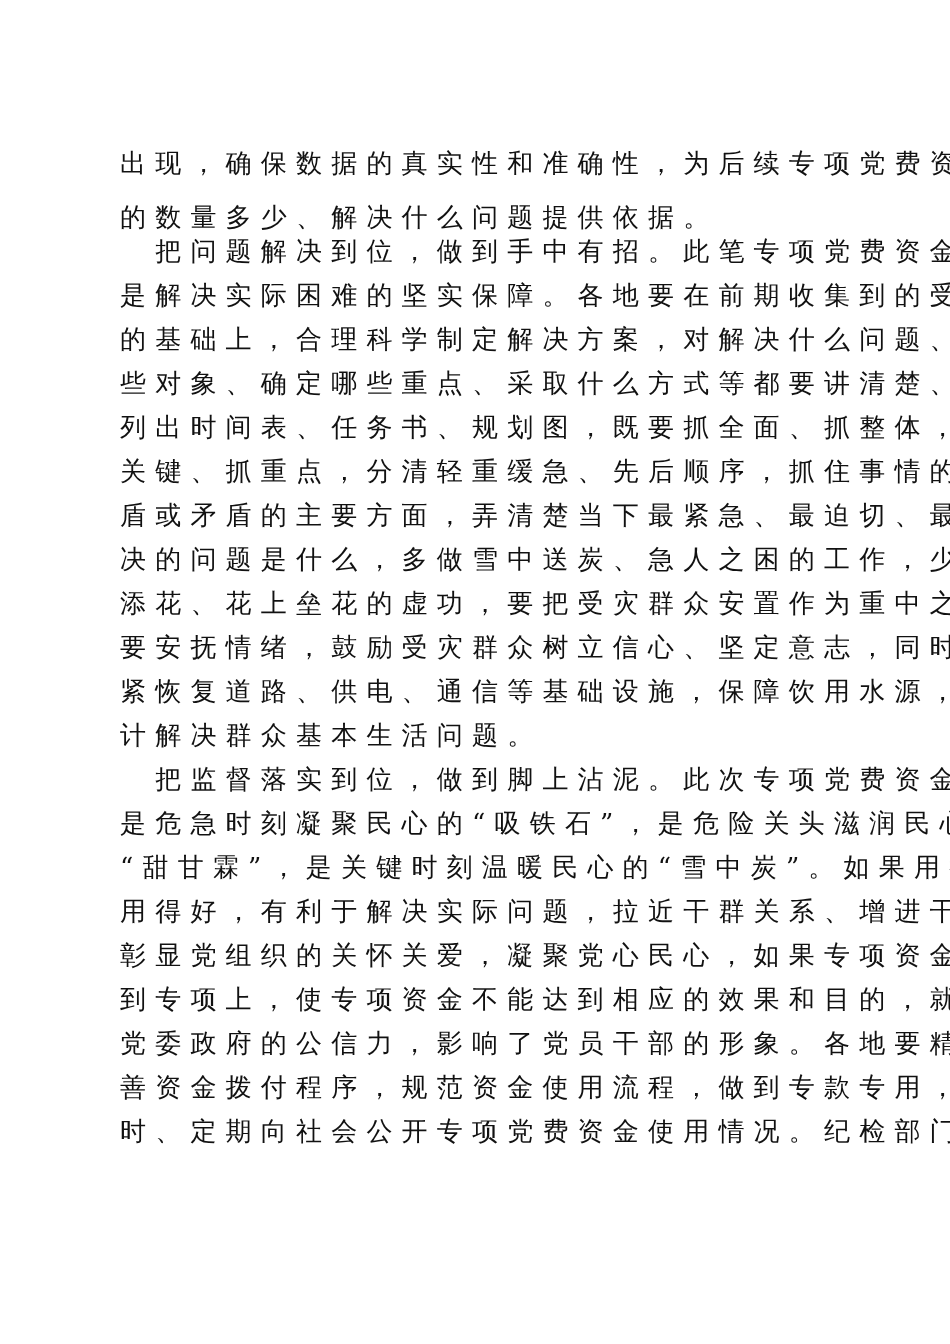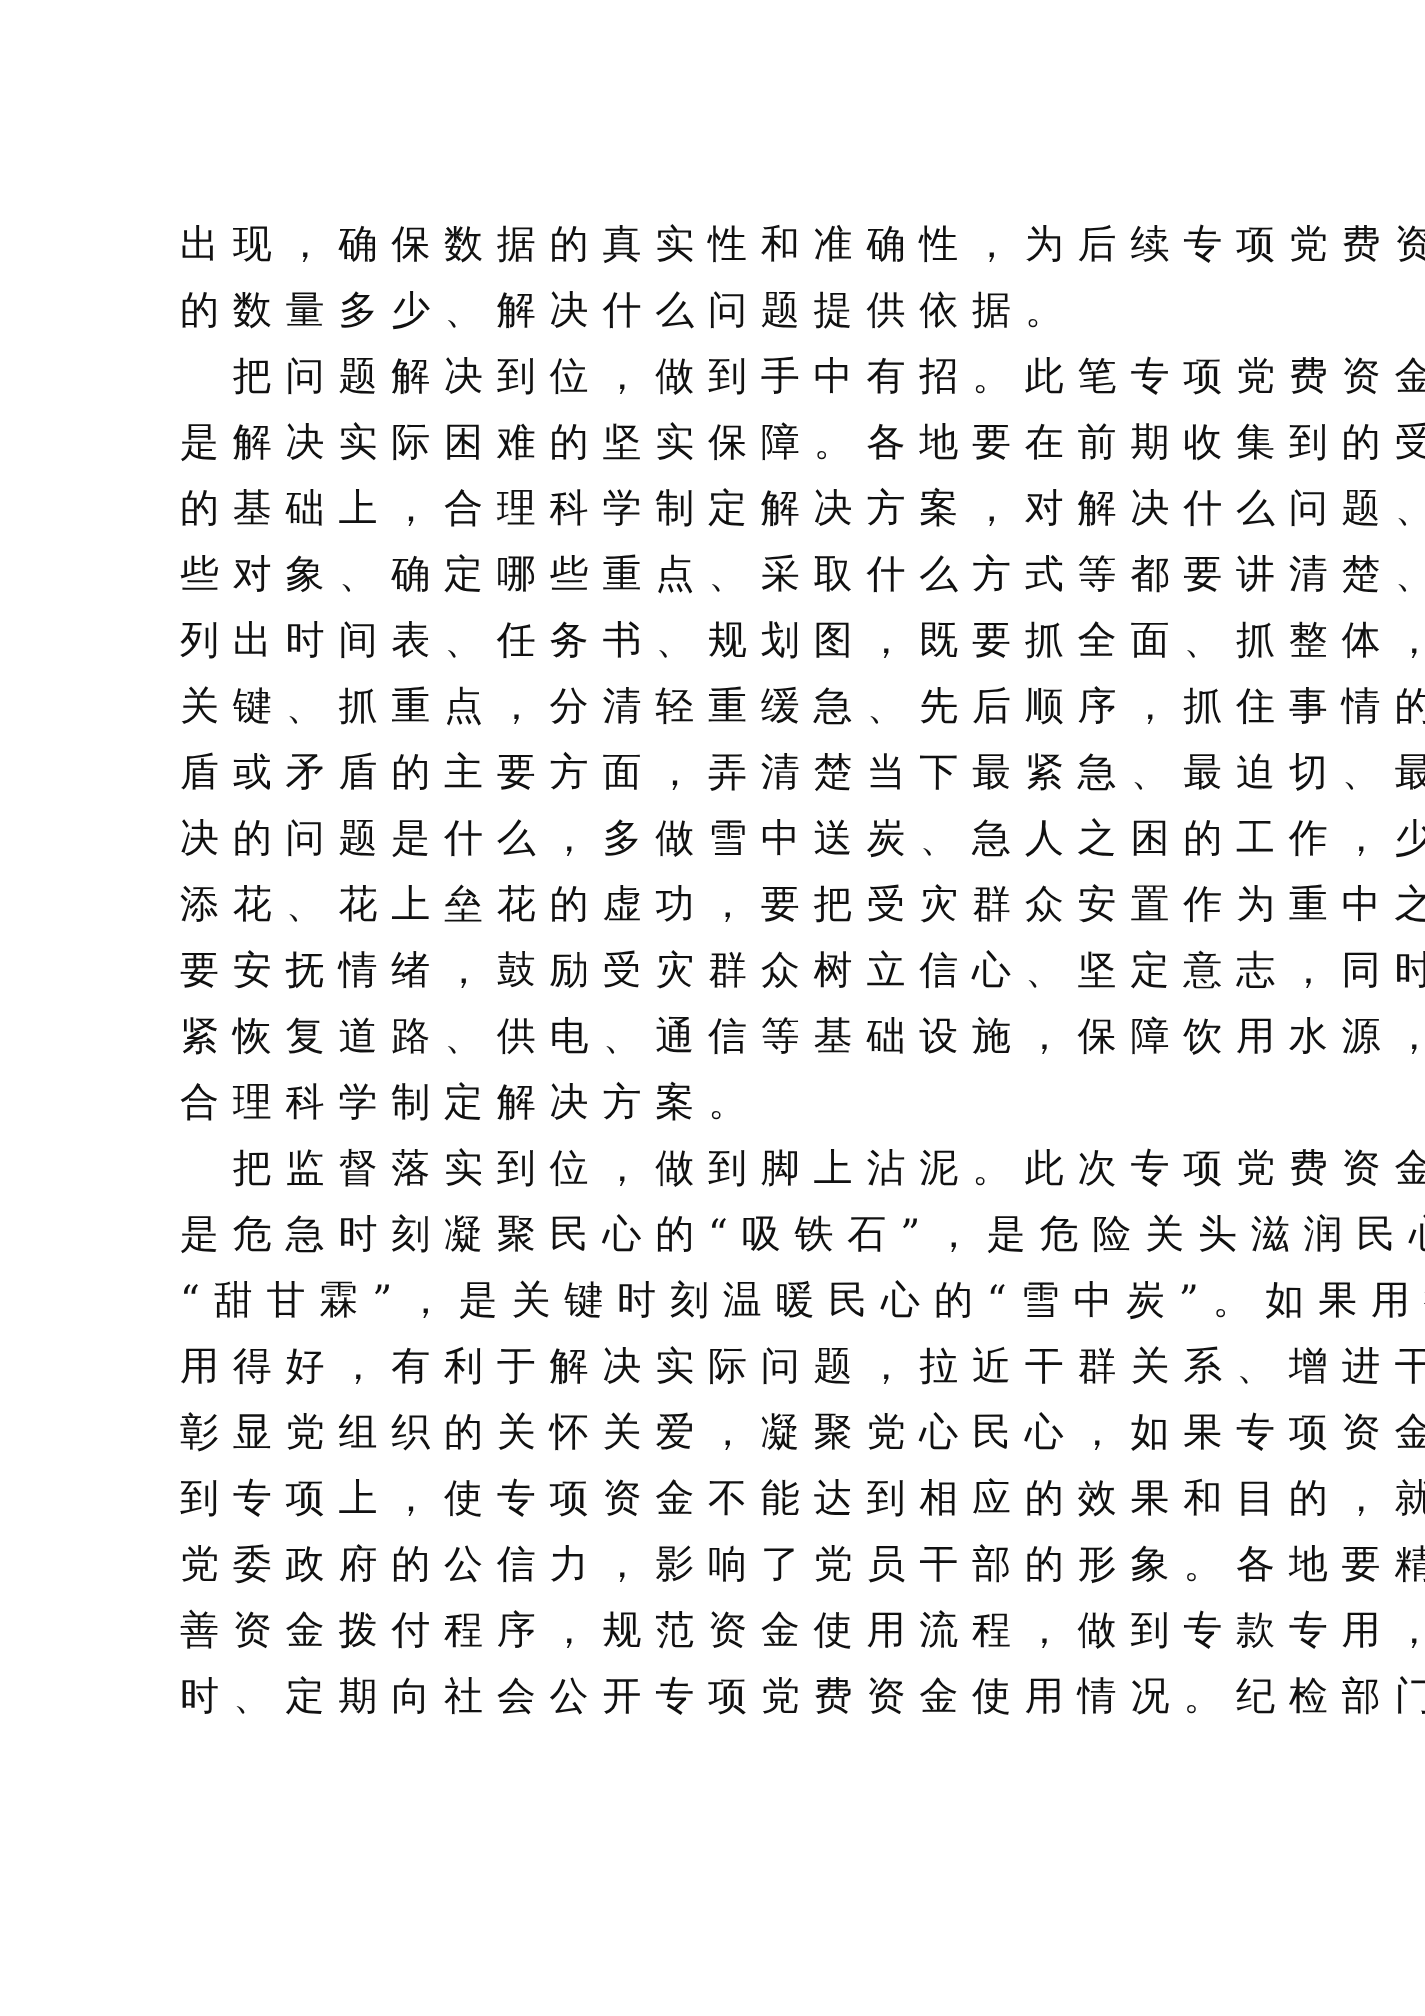--- a/index.html
+++ b/index.html
@@ -31,33 +31,33 @@
       line-height: 40px;
       white-space: nowrap;
       letter-spacing: 9.2px;
     }
   </style>
 </head>
 <body>
 
 <div class="page">
   <div class="line" style="top:143px">出现，确保数据的真实性和准确性，为后续专项党费资金拨付</div>
-  <div class="line" style="top:187px">的数量多少、解决什么问题提供依据。</div>
+  <div class="line" style="top:197px">的数量多少、解决什么问题提供依据。</div>
   <div class="line" style="top:231px">　把问题解决到位，做到手中有招。此笔专项党费资金的下拨，</div>
   <div class="line" style="top:275px">是解决实际困难的坚实保障。各地要在前期收集到的受灾情况</div>
   <div class="line" style="top:319px">的基础上，合理科学制定解决方案，对解决什么问题、覆盖哪</div>
   <div class="line" style="top:363px">些对象、确定哪些重点、采取什么方式等都要讲清楚、讲明白，</div>
   <div class="line" style="top:407px">列出时间表、任务书、规划图，既要抓全面、抓整体，也要抓</div>
   <div class="line" style="top:451px">关键、抓重点，分清轻重缓急、先后顺序，抓住事情的主要矛</div>
   <div class="line" style="top:495px">盾或矛盾的主要方面，弄清楚当下最紧急、最迫切、最需要解</div>
   <div class="line" style="top:539px">决的问题是什么，多做雪中送炭、急人之困的工作，少做锦上</div>
   <div class="line" style="top:583px">添花、花上垒花的虚功，要把受灾群众安置作为重中之重，既</div>
   <div class="line" style="top:627px">要安抚情绪，鼓励受灾群众树立信心、坚定意志，同时也要抓</div>
   <div class="line" style="top:671px">紧恢复道路、供电、通信等基础设施，保障饮用水源，千方百</div>
-  <div class="line" style="top:715px">合理科学制定解决方案。</div>
+  <div class="line" style="top:715px">计解决群众基本生活问题。</div>
   <div class="line" style="top:759px">　把监督落实到位，做到脚上沾泥。此次专项党费资金的下拨，</div>
   <div class="line" style="top:803px">是危急时刻凝聚民心的“吸铁石”，是危险关头滋润民心的</div>
   <div class="line" style="top:847px">“甜甘霖”，是关键时刻温暖民心的“雪中炭”。如果用得当、</div>
   <div class="line" style="top:891px">用得好，有利于解决实际问题，拉近干群关系、增进干群感情，</div>
   <div class="line" style="top:935px">彰显党组织的关怀关爱，凝聚党心民心，如果专项资金不能用</div>
   <div class="line" style="top:979px">到专项上，使专项资金不能达到相应的效果和目的，就损害了</div>
   <div class="line" style="top:1023px">党委政府的公信力，影响了党员干部的形象。各地要精简和改</div>
   <div class="line" style="top:1067px">善资金拨付程序，规范资金使用流程，做到专款专用，同时及</div>
   <div class="line" style="top:1111px">时、定期向社会公开专项党费资金使用情况。纪检部门要主动</div>
 </div>

